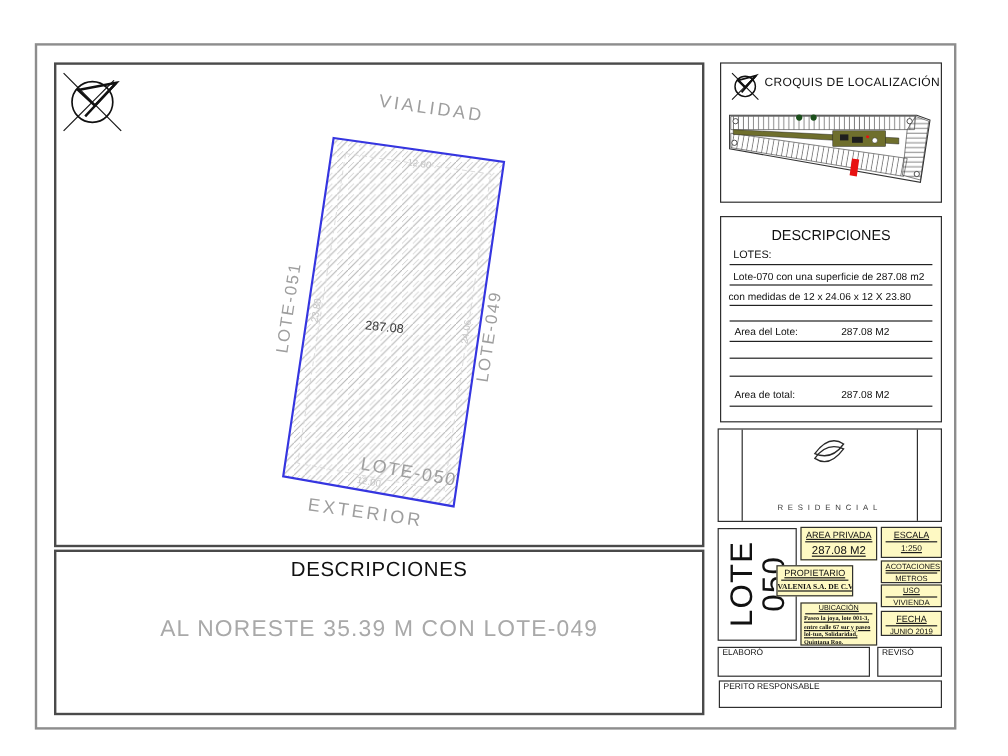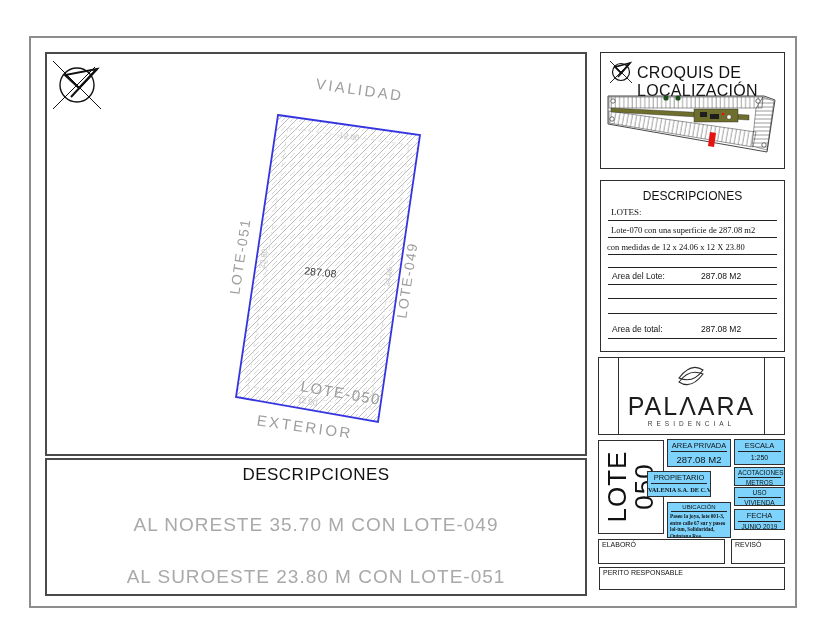--- a/index.html
+++ b/index.html
@@ -13,38 +13,38 @@
   .panel{border:2px solid #4a4a4a;background:#fff;}
   .panel-thin{border:1.4px solid #2f2f2f;background:#fff;}
   
   .drawing-box{left:45px;top:52px;width:538px;height:400px;}
   
   .bottom-box{left:45px;top:458px;width:538px;height:134px;}
   .bd-title{position:absolute;top:5px;left:0;width:100%;text-align:center;font-size:17px;letter-spacing:.5px;color:#111;}
   .bd-line{position:absolute;left:0;width:100%;text-align:center;font-size:19px;letter-spacing:1px;color:#a9a9a9;}
   
   .croquis-box{left:600px;top:52px;width:183px;height:115px;}
-  .croquis-title{position:absolute;left:36px;top:11px;font-size:16px;letter-spacing:.3px;color:#111;}
+  .croquis-title{position:absolute;left:36px;top:11px;font-size:10px;letter-spacing:.3px;color:#111;}
   
   .desc-box{left:600px;top:180px;width:183px;height:170px;font-size:8.5px;}
   .dp-title{position:absolute;top:8px;left:0;width:100%;text-align:center;font-size:12px;color:#111;}
   .dp-rule{position:absolute;left:7px;right:7px;height:0;border-top:1.2px solid #222;}
-  .dp-text{position:absolute;left:10px;right:4px;color:#111;font-family:Liberation Serif, serif;}
+  .dp-text{position:absolute;left:10px;right:4px;color:#111;}
   .dp-row{position:absolute;left:0;right:0;color:#111;}
   .dp-row .lbl{position:absolute;left:11px;}
   .dp-row .val{position:absolute;left:100px;}
   
   .palmara-box{left:598px;top:357px;width:185px;height:76px;}
   .pl-vline{position:absolute;top:0;bottom:0;width:0;border-left:1.2px solid #2f2f2f;}
   .pl-word{position:absolute;top:34px;left:0;width:100%;text-align:center;font-size:25px;letter-spacing:2px;color:#1c1c1c;}
   .pl-sub{position:absolute;top:62px;left:0;width:100%;text-align:center;font-size:6.5px;letter-spacing:4px;color:#3a3a3a;}
   
   .lote-box{left:598px;top:440px;width:64px;height:92px;display:flex;align-items:center;justify-content:center;}
   .lote-rot{transform:rotate(-90deg);text-align:center;font-size:26px;letter-spacing:1px;line-height:1.02;white-space:nowrap;color:#111;}
-  .tb-box{position:absolute;border:1.4px solid #2f2f2f;background:#7dd3fc;text-align:center;overflow:hidden;}
+  .tb-box{position:absolute;border:1.4px solid #2f2f2f;background:#fef9c3;text-align:center;overflow:hidden;text-decoration:underline;}
   .tb-label{display:block;font-size:7.5px;margin:1px 3px 0;padding-bottom:1px;border-bottom:1px solid #222;color:#111;white-space:nowrap;}
   .tb-value{display:block;font-size:8px;padding-top:2px;color:#111;white-space:nowrap;}
   .tb-value.big{font-size:9.5px;}
   .tb-value.serif{font-family:"Liberation Serif",serif;font-weight:bold;font-size:6.3px;}
   .tb-tiny{display:block;font-family:"Liberation Serif",serif;font-weight:bold;font-size:5.2px;line-height:1.25;padding:1px 2px;color:#111;text-align:left;}
   .sign-box{position:absolute;border:1.4px solid #2f2f2f;background:#fff;}
   .sign-label{position:absolute;top:1px;left:3px;font-size:7px;color:#111;}
   svg text{font-family:"Liberation Sans",sans-serif;}
 </style>
 </head>
@@ -81,22 +81,21 @@
 
     <text transform="translate(302,85) rotate(8)" text-anchor="middle" font-size="8" fill="#c4c4c4">12.00</text>
     <text transform="translate(344,223) rotate(-81.5)" text-anchor="middle" font-size="8" fill="#c4c4c4">24.06</text>
     <text transform="translate(219,205) rotate(-81.5)" text-anchor="middle" font-size="8" fill="#c4c4c4">23.80</text>
     <text transform="translate(260,350) rotate(10)" text-anchor="middle" font-size="8" fill="#c4c4c4">12.00</text>
   </svg>
 </div>
 
 <div class="abs panel bottom-box">
   <div class="bd-title">DESCRIPCIONES</div>
-  <div class="bd-line" style="top:54px;">AL NORESTE 35.70 M CON LOTE-049</div>
-  <div class="bd-line" style="top:106px;">AL SUROESTE 23.80 M CON LOTE-051</div>
+  <div class="bd-line" style="top:54px;">AL NORESTE 35.39 M CON LOTE-049</div>
 </div>
 
 <div class="abs panel-thin croquis-box">
   <svg class="abs" style="left:7px;top:5px;" width="27" height="27" viewBox="0 0 27 27">
     <circle cx="13" cy="14" r="8.5" fill="none" stroke="#111" stroke-width="1.2"></circle>
     <line x1="2" y1="3" x2="24" y2="25" stroke="#111" stroke-width="0.9"></line>
     <line x1="2" y1="25" x2="21" y2="6" stroke="#111" stroke-width="0.9"></line>
     <path d="M 22,5 L 7,9 L 13,15 Z" fill="none" stroke="#111" stroke-width="1.6"></path>
     <path d="M 22,5 L 10,19" fill="none" stroke="#111" stroke-width="1.6"></path>
   </svg>
@@ -163,21 +162,20 @@
   <div class="dp-rule" style="top:157px;"></div>
 </div>
 
 <div class="abs panel-thin palmara-box">
   <div class="pl-vline" style="left:19px;"></div>
   <div class="pl-vline" style="right:19px;"></div>
   <svg class="abs" style="left:77px;top:4px;" width="30" height="28" viewBox="-15 -14 30 28">
     <path d="M -12,2 Q 0,-14 12,-6 Q 2,8 -12,2 Z" fill="none" stroke="#2a2a2a" stroke-width="1.1"></path>
     <path d="M 12,-2 Q 0,14 -12,6 Q -2,-8 12,-2 Z" fill="none" stroke="#2a2a2a" stroke-width="1.1"></path>
   </svg>
-  <div class="pl-word">PALΛARA</div>
   <div class="pl-sub">RESIDENCIAL</div>
 </div>
 
 <div class="abs panel-thin lote-box">
   <div class="lote-rot">
     <div>LOTE</div>
     <div>050</div>
   </div>
 </div>
 

